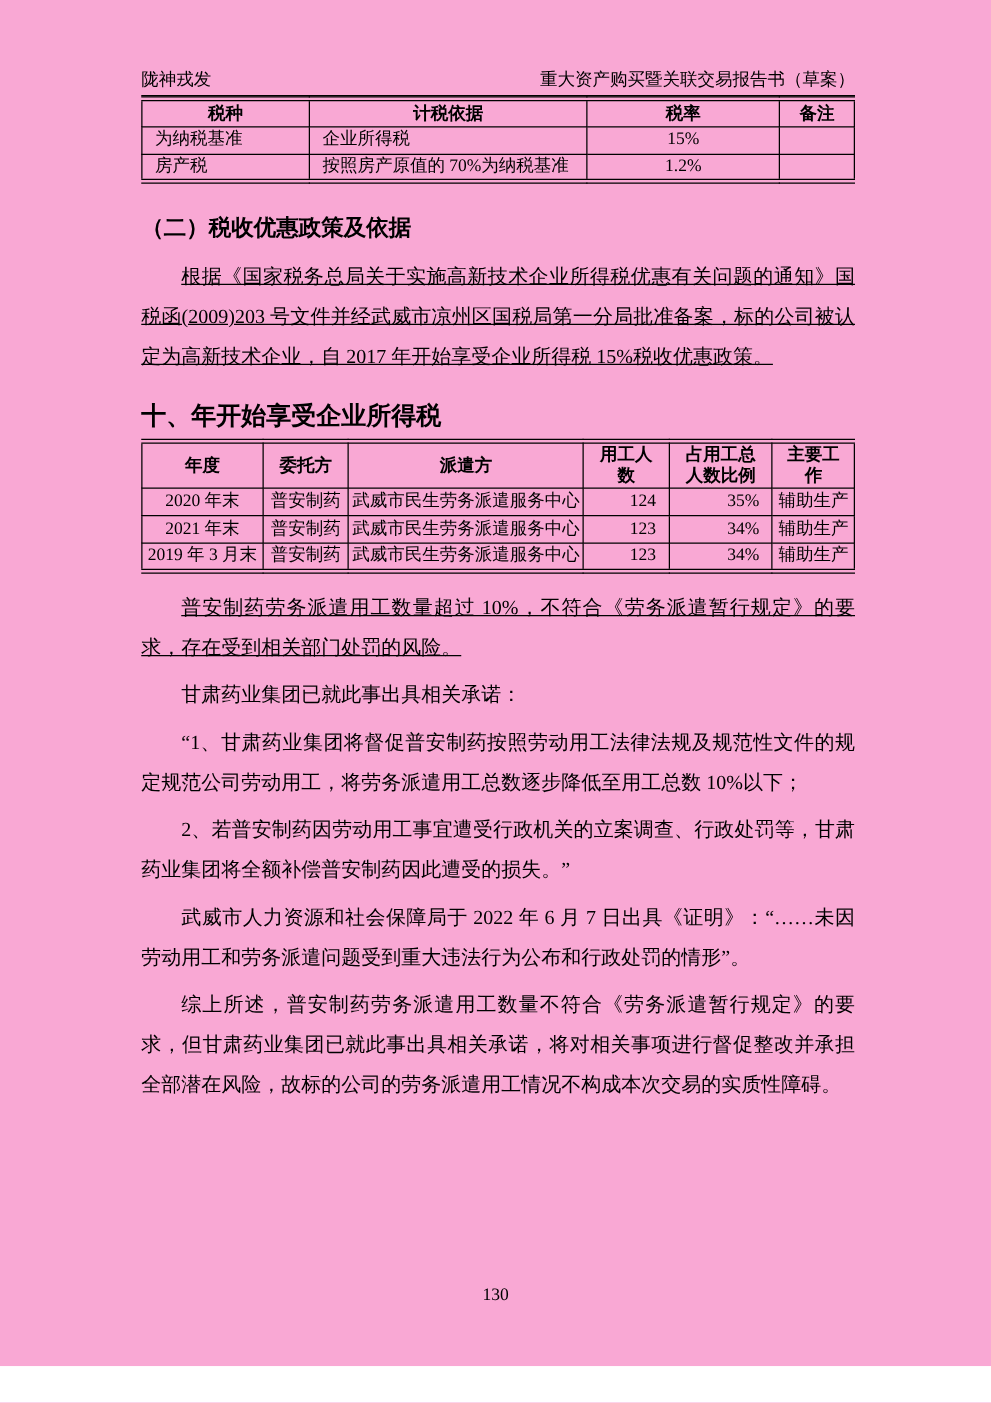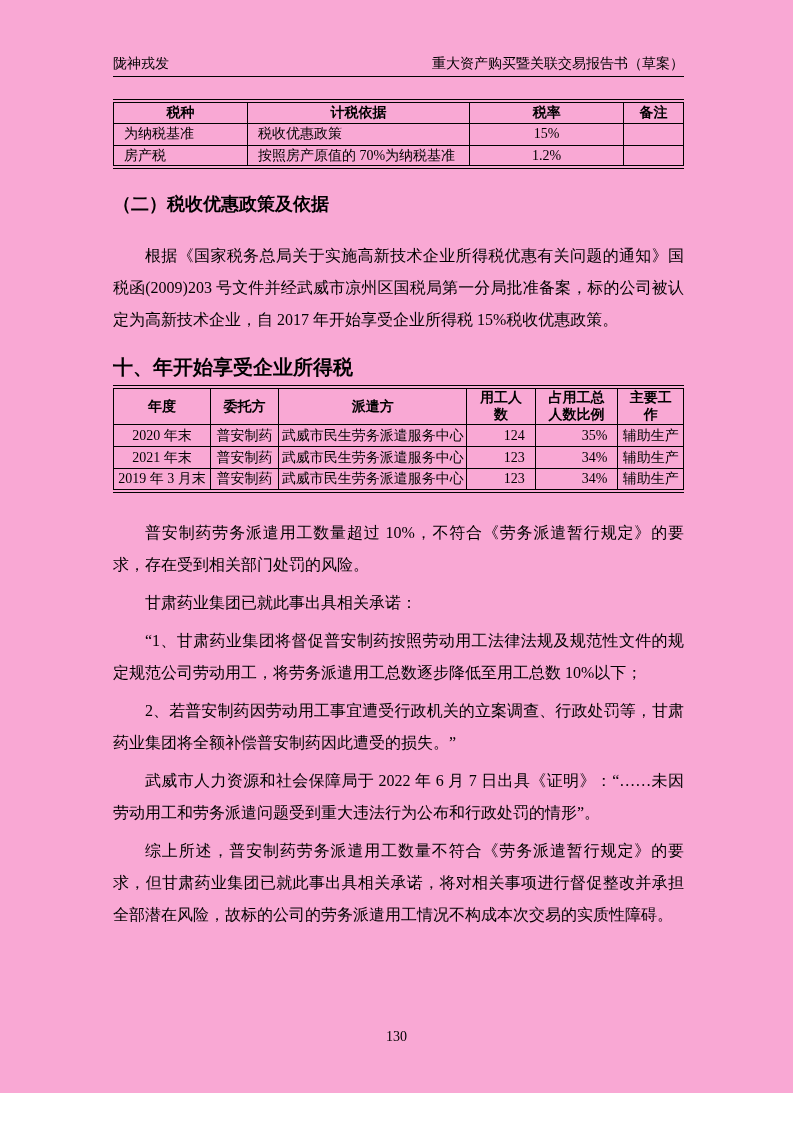--- a/index.html
+++ b/index.html
@@ -45,21 +45,21 @@
     padding: 0 6px;
     height: 22px;
     line-height: 1.25;
     vertical-align: middle;
   }
   table.tbl th {
     font-family: "Liberation Sans", "DejaVu Sans", sans-serif;
     font-weight: bold;
     text-align: center;
   }
-  table.tax { margin-top: 22px; }
+  table.tax { }
   table.tax th:nth-child(1), table.tax td:nth-child(1) { width: 23.5%; }
   table.tax th:nth-child(2), table.tax td:nth-child(2) { width: 39%; }
   table.tax th:nth-child(3), table.tax td:nth-child(3) { width: 27%; }
   table.tax th:nth-child(4), table.tax td:nth-child(4) { width: 10.5%; }
   table.tax td.al { text-align: left; padding-left: 10px; }
   table.tax td.ac { text-align: center; }
 
   table.disp { margin-top: 6px; border-radius: 10px; }
   table.disp thead th { height: 38px; }
   table.disp th:nth-child(1), table.disp td:nth-child(1) { width: 17%; }
@@ -87,21 +87,21 @@
     line-height: 1.2;
   }
   
   p.body {
     margin-top: 6px;
     font-size: 16px;
     line-height: 32px;
     text-align: justify;
     text-indent: 32px;
   }
-  p.body.first-after-heading { margin-top: 24px; }
+  p.body.first-after-heading { margin-top: 12px; text-decoration: underline; }
   
   .page-number {
     position: absolute;
     bottom: 48px;
     left: 0;
     width: 100%;
     text-align: center;
     font-size: 14px;
   }
 </style>
@@ -121,21 +121,21 @@
         <tr>
           <th>税种</th>
           <th>计税依据</th>
           <th>税率</th>
           <th>备注</th>
         </tr>
       </thead>
       <tbody>
         <tr>
           <td class="al">为纳税基准</td>
-          <td class="al">税收优惠政策</td>
+          <td class="al">企业所得税</td>
           <td class="ac">15%</td>
           <td class="ac"></td>
         </tr>
         <tr>
           <td class="al">房产税</td>
           <td class="al">按照房产原值的 70%为纳税基准</td>
           <td class="ac">1.2%</td>
           <td class="ac"></td>
         </tr>
       </tbody>

